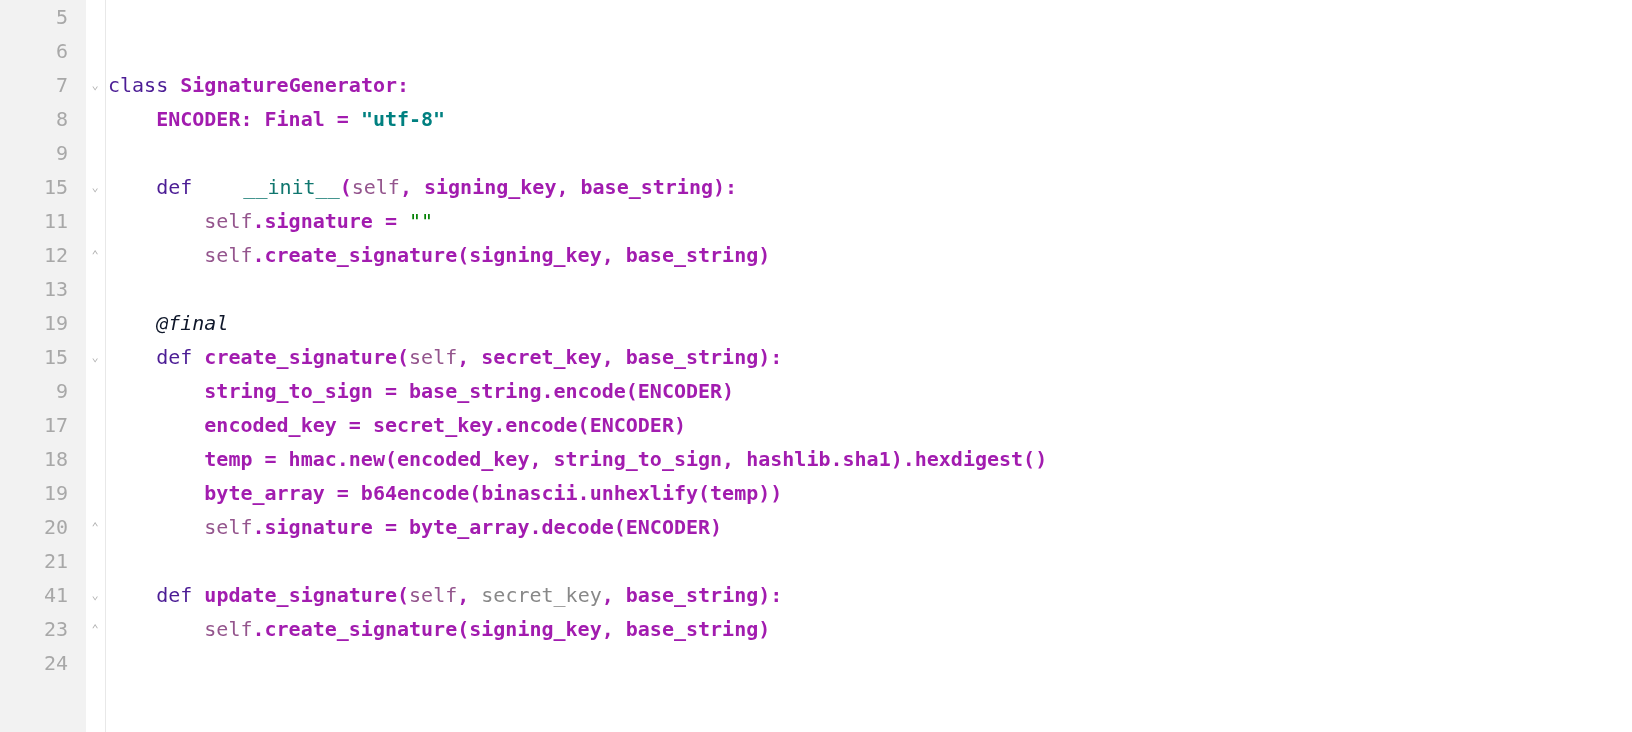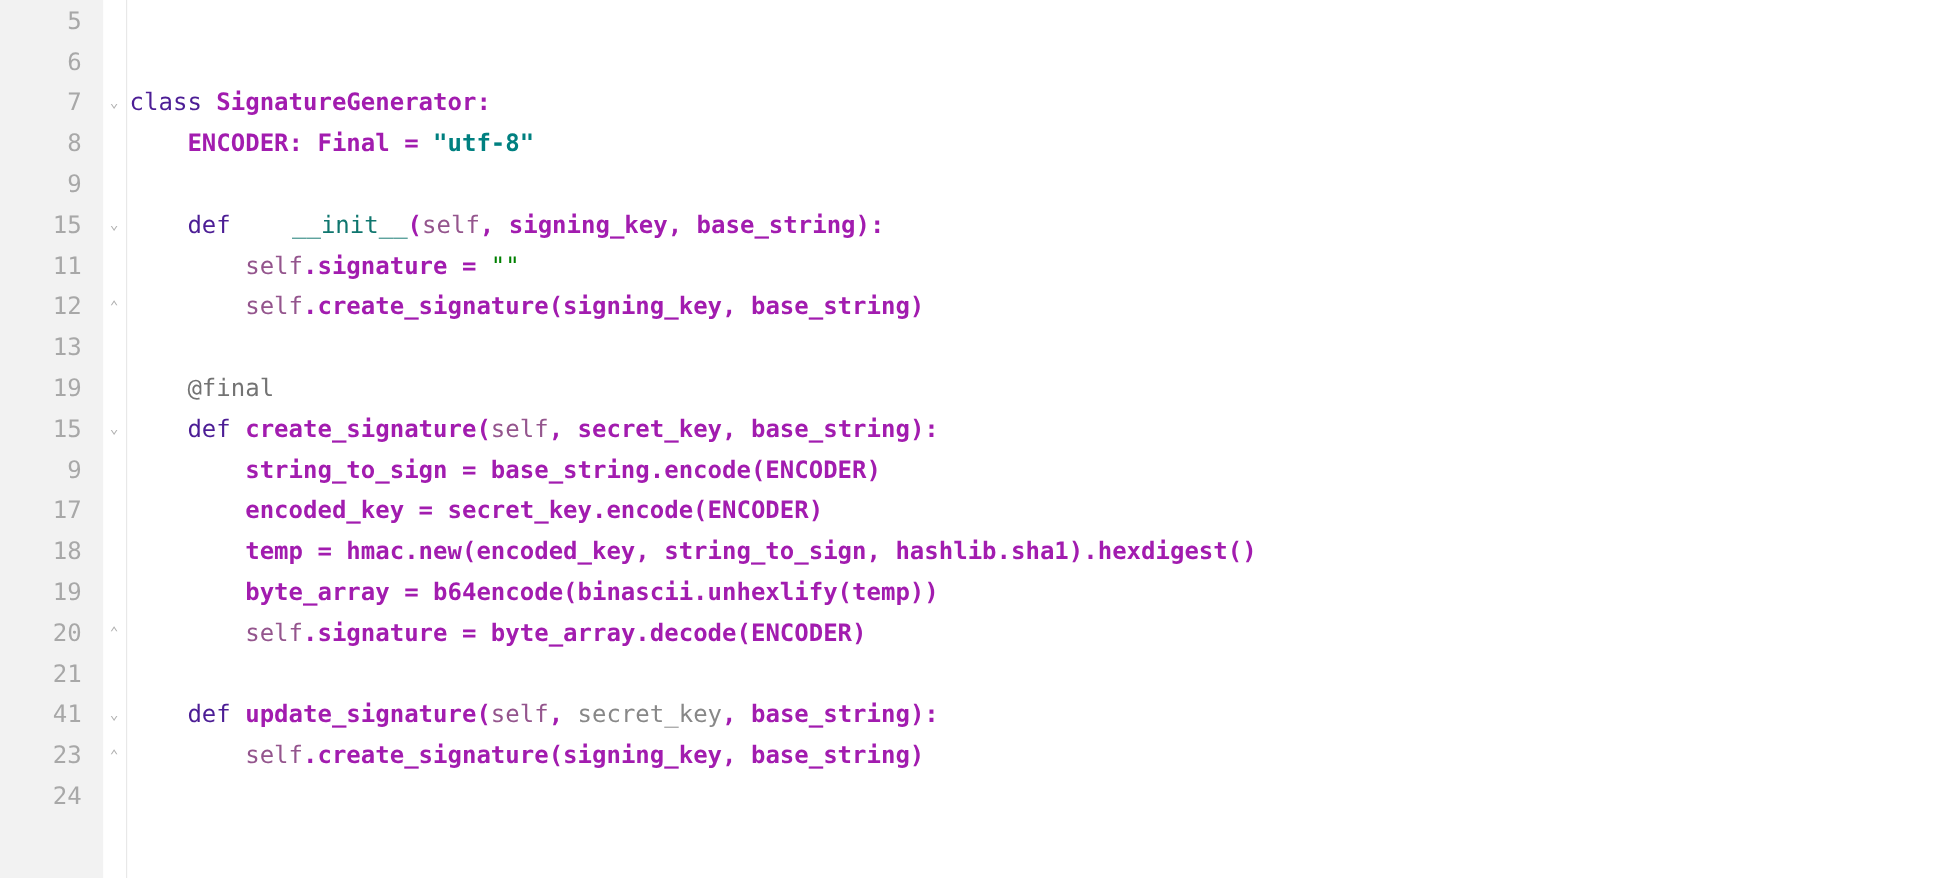--- a/index.html
+++ b/index.html
@@ -41,21 +41,21 @@
     text-align: center;
   }
   .code {
     flex: 1;
     padding-left: 2px;
     white-space: pre;
   }
   .code .line { height: 34px; }
   .kw { color: #4c1d95; font-weight: normal; }
   .fn-dunder { color: #0f766e; margin-left: 39px; }
-  .decorator { color: #737373; }
+  .decorator { color: #0f172a; font-style: italic; }
   .self { color: #94558d; }
   .param-dim { color: #888888; margin-top: 24px; }
   .string { color: #008080; font-weight: bold; }
   .string-plain { color: #008000; }
   .plain { color: #a21caf; font-weight: bold; }
 </style>
 </head>
 <body>
 
 <div class="gutter" id="gutter">

